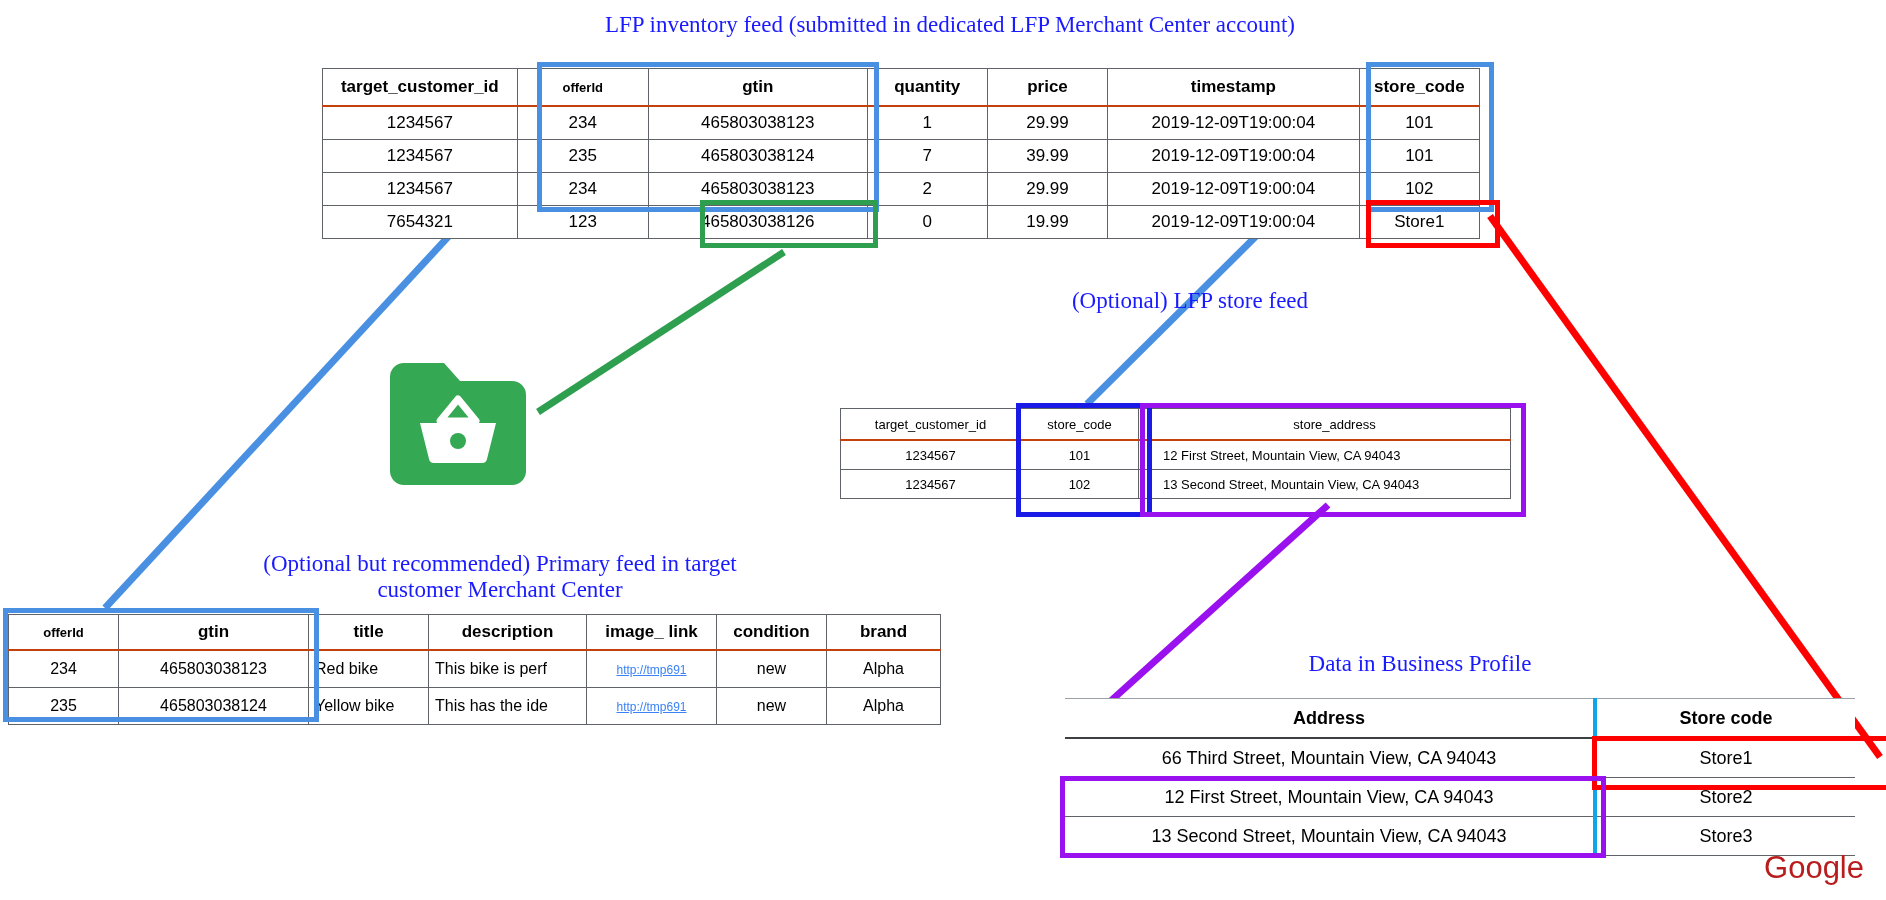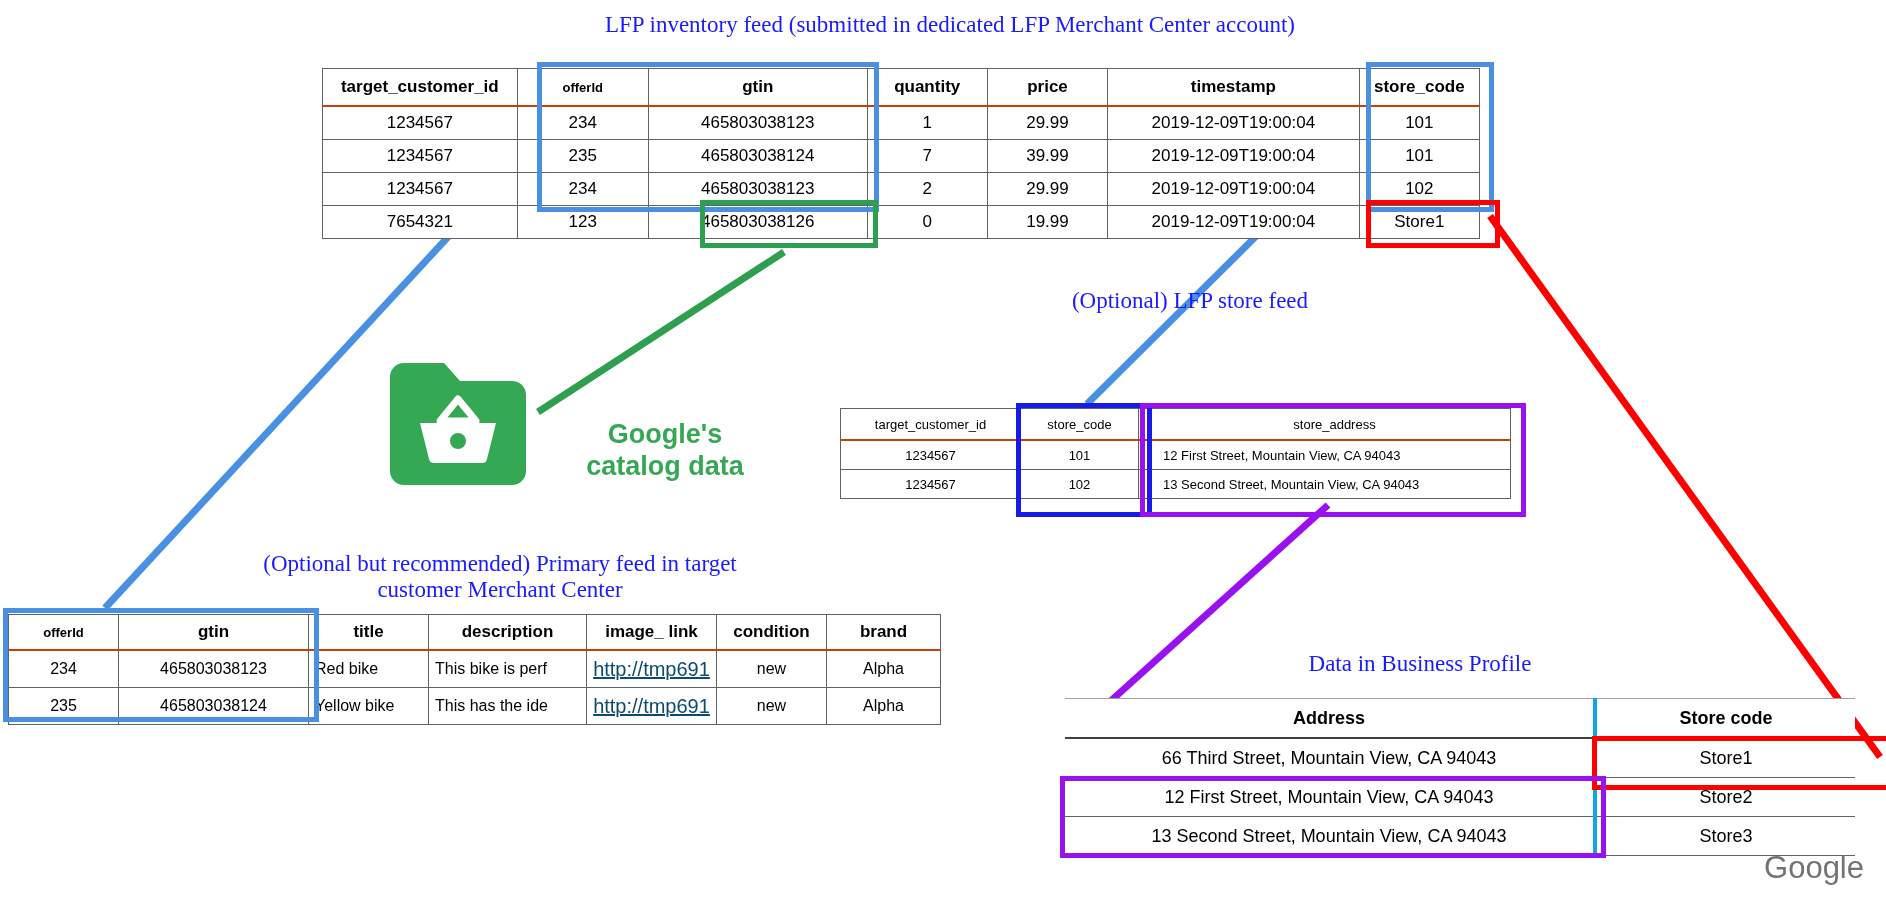--- a/index.html
+++ b/index.html
@@ -82,23 +82,23 @@
   #tbl-storefeed td.addr, #tbl-storefeed th.addrh { text-align: left; padding-left: 24px; }
   #tbl-storefeed th.addrh { text-align: center; }
 
   
   #tbl-primary { left: 8px; top: 614px; width: 932px; font-size: 16px; }
   #tbl-primary th { height: 30px; font-size: 17px; }
   #tbl-primary td { height: 32px; font-size: 16px; }
   #tbl-primary th.small { font-size: 13px; }
   #tbl-primary td.ltext { text-align: left; padding-left: 6px; }
   #tbl-primary a.link {
-    color: #0c4a6e;
+    color: #3b82f6;
     text-decoration: underline;
-    font-size: 20px;
+    font-size: 12px;
   }
 
   
   #tbl-business {
     left: 1065px; top: 698px; width: 790px; font-size: 18px;
     border-collapse: collapse;
   }
   #tbl-business th, #tbl-business td {
     border: none;
     border-top: 1px solid #9aa0a6;
@@ -135,21 +135,21 @@
     line-height: 1.2;
     text-align: center;
     white-space: pre-line;
     z-index: 6;
   }
 
   
   #google-watermark {
     position: absolute;
     right: 22px; bottom: 14px;
-    color: #737373;
+    color: #b91c1c;
     font-family: "Liberation Sans", sans-serif;
     font-size: 31px;
     z-index: 6;
     letter-spacing: 0px;
   }
 </style>
 </head>
 <body>
 
 <div id="stage">
@@ -243,22 +243,20 @@
   <div class="hl" style="left:1366px; top:200px; width:124px; height:38px; border:5px solid #ff0000;"></div>
 
   <svg id="gmc-icon" viewBox="0 0 152 130">
     <path d="M8 22 a14 14 0 0 1 14-14 h40 l16 18 h52 a14 14 0 0 1 14 14 v76 a14 14 0 0 1 -14 14 h-108 a14 14 0 0 1 -14 -14 z" fill="#34a853"></path>
     <g fill="#ffffff">
       <path d="M76 44 l18 22 h-36 z" fill="none" stroke="#ffffff" stroke-width="7" stroke-linejoin="round"></path>
       <path d="M38 68 h76 l-9 36 a5 5 0 0 1 -5 4 h-48 a5 5 0 0 1 -5 -4 z"></path>
     </g>
     <circle cx="76" cy="86" r="8" fill="#34a853"></circle>
   </svg>
-  <div id="gmc-label">Google's
-catalog data</div>
 
   <table class="sheet" id="tbl-storefeed">
     <colgroup>
       <col style="width:180px">
         <col style="width:118px">
         <col style="width:372px">
     </colgroup>
     <thead>
       <tr>
         <th>target_customer_id</th>

